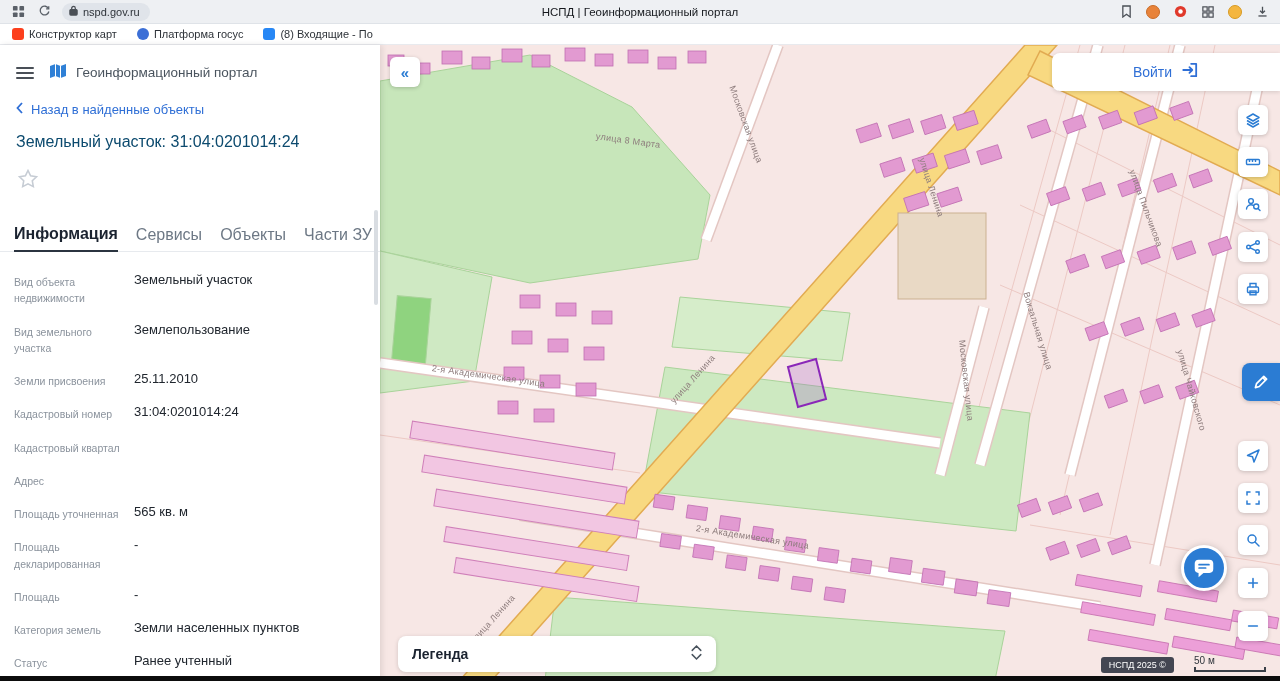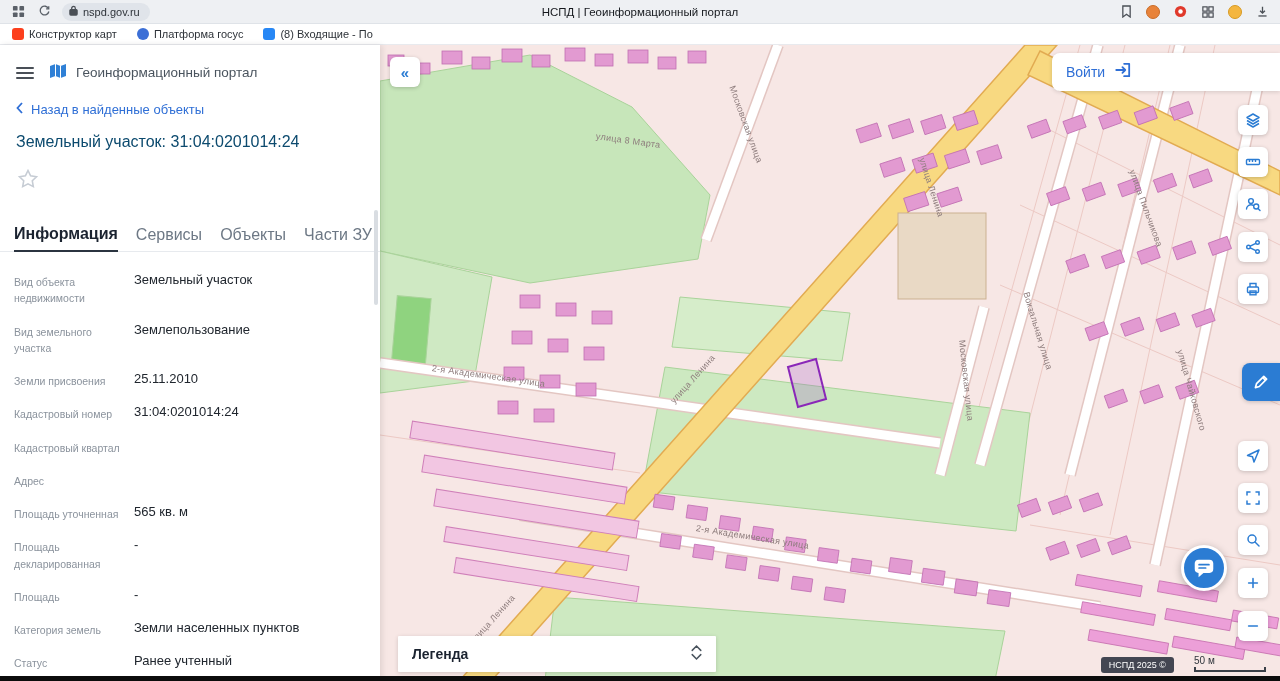--- a/index.html
+++ b/index.html
@@ -53,34 +53,34 @@
   .map-area { flex:1; position:relative; overflow:hidden; background:#f7e7e5; }
   .map-svg { position:absolute; inset:0; width:100%; height:100%; }
   .street { position:absolute; font-size:9px; color:#8d7c7c; white-space:nowrap;
             transform-origin:0 50%; letter-spacing:.3px; }
 
   .collapse-btn { position:absolute; left:10px; top:12px; width:30px; height:30px; background:#fff;
                   border-radius:6px; box-shadow:0 1px 4px rgba(0,0,0,.20); display:flex; align-items:center;
                   justify-content:center; color:#2b7cd3; font-size:15px; font-weight:bold; cursor:pointer; }
   .login-bar { position:absolute; right:0; top:8px; width:228px; height:38px; background:#fff;
                border-radius:8px 0 0 8px; box-shadow:0 1px 4px rgba(0,0,0,.14);
-               display:flex; align-items:center; justify-content:flex-start; gap:9px; padding:0 14px; }
+               display:flex; align-items:center; justify-content:center; gap:9px; padding:0 14px; }
   .login-label { color:#2f6fd6; font-size:14px; cursor:pointer; }
 
   .tool-btn { position:absolute; right:12px; width:30px; height:30px; background:#fff; border-radius:6px;
               box-shadow:0 1px 4px rgba(0,0,0,.20); display:flex; align-items:center; justify-content:center;
               cursor:pointer; }
   .tool-btn.active-tool { right:0; width:38px; height:38px; background:#2b7cd3; border-radius:8px 0 0 8px; }
 
   .chat-fab { position:absolute; right:53px; top:500px; width:46px; height:46px; border-radius:50%;
               background:#2b7cd3; border:3px solid #fff; box-shadow:0 2px 8px rgba(0,0,0,.28);
               display:flex; align-items:center; justify-content:center; cursor:pointer; }
 
   .legend { position:absolute; left:18px; bottom:8px; width:318px; height:36px; background:#fff;
-            border-radius:1px; box-shadow:0 1px 4px rgba(0,0,0,.16); display:flex; align-items:center;
+            border-radius:8px; box-shadow:0 1px 4px rgba(0,0,0,.16); display:flex; align-items:center;
             justify-content:space-between; padding:0 14px; cursor:pointer; }
   .legend-label { font-size:14px; font-weight:bold; color:#1b2330; }
 
   .attribution { position:absolute; right:106px; bottom:7px; background:rgba(42,48,61,.88); color:#fff;
                  font-size:9px; padding:3px 8px; border-radius:3px; }
   .scalebar { position:absolute; right:14px; bottom:8px; width:72px; font-size:10px; color:#30353c; text-align:left; }
   .scalebar .line { border-bottom:2px solid #3a3f47; border-left:2px solid #3a3f47;
                     border-right:2px solid #3a3f47; height:5px; margin-top:1px; }
 
   .bottom-strip { position:absolute; left:0; right:0; bottom:0; height:5px; background:#0c0c0c; z-index:10; }

